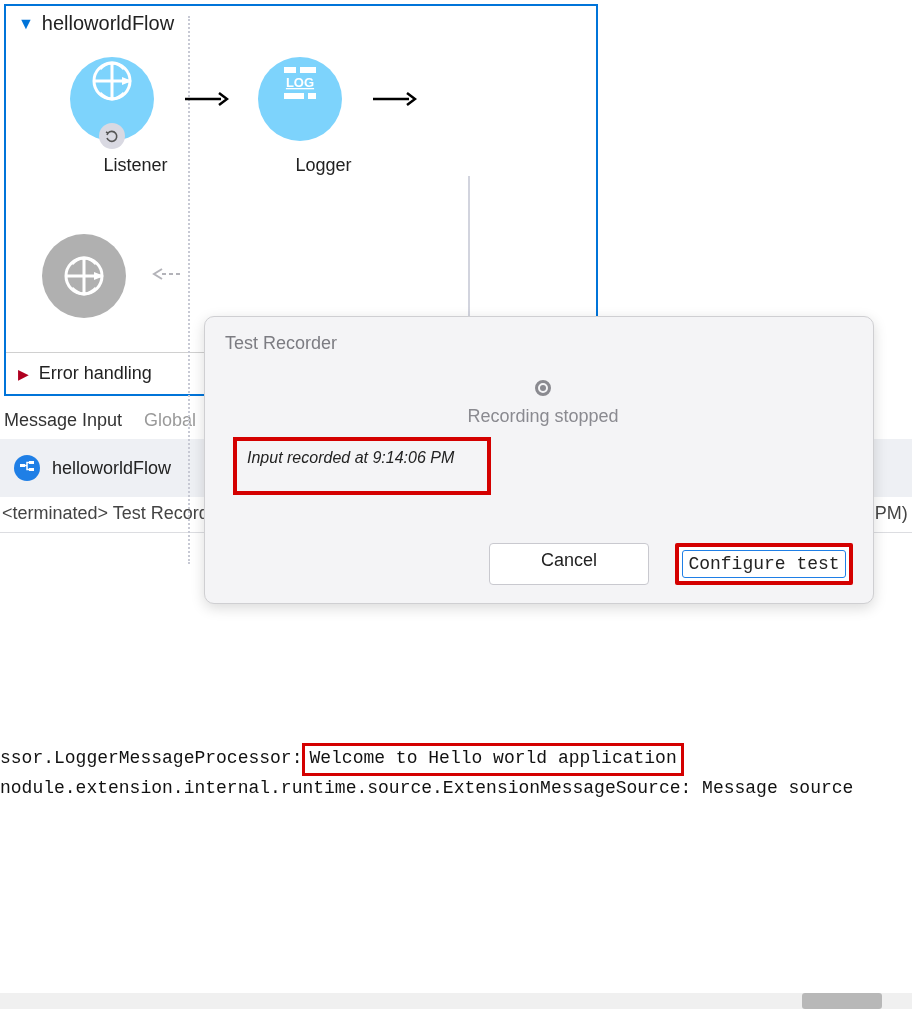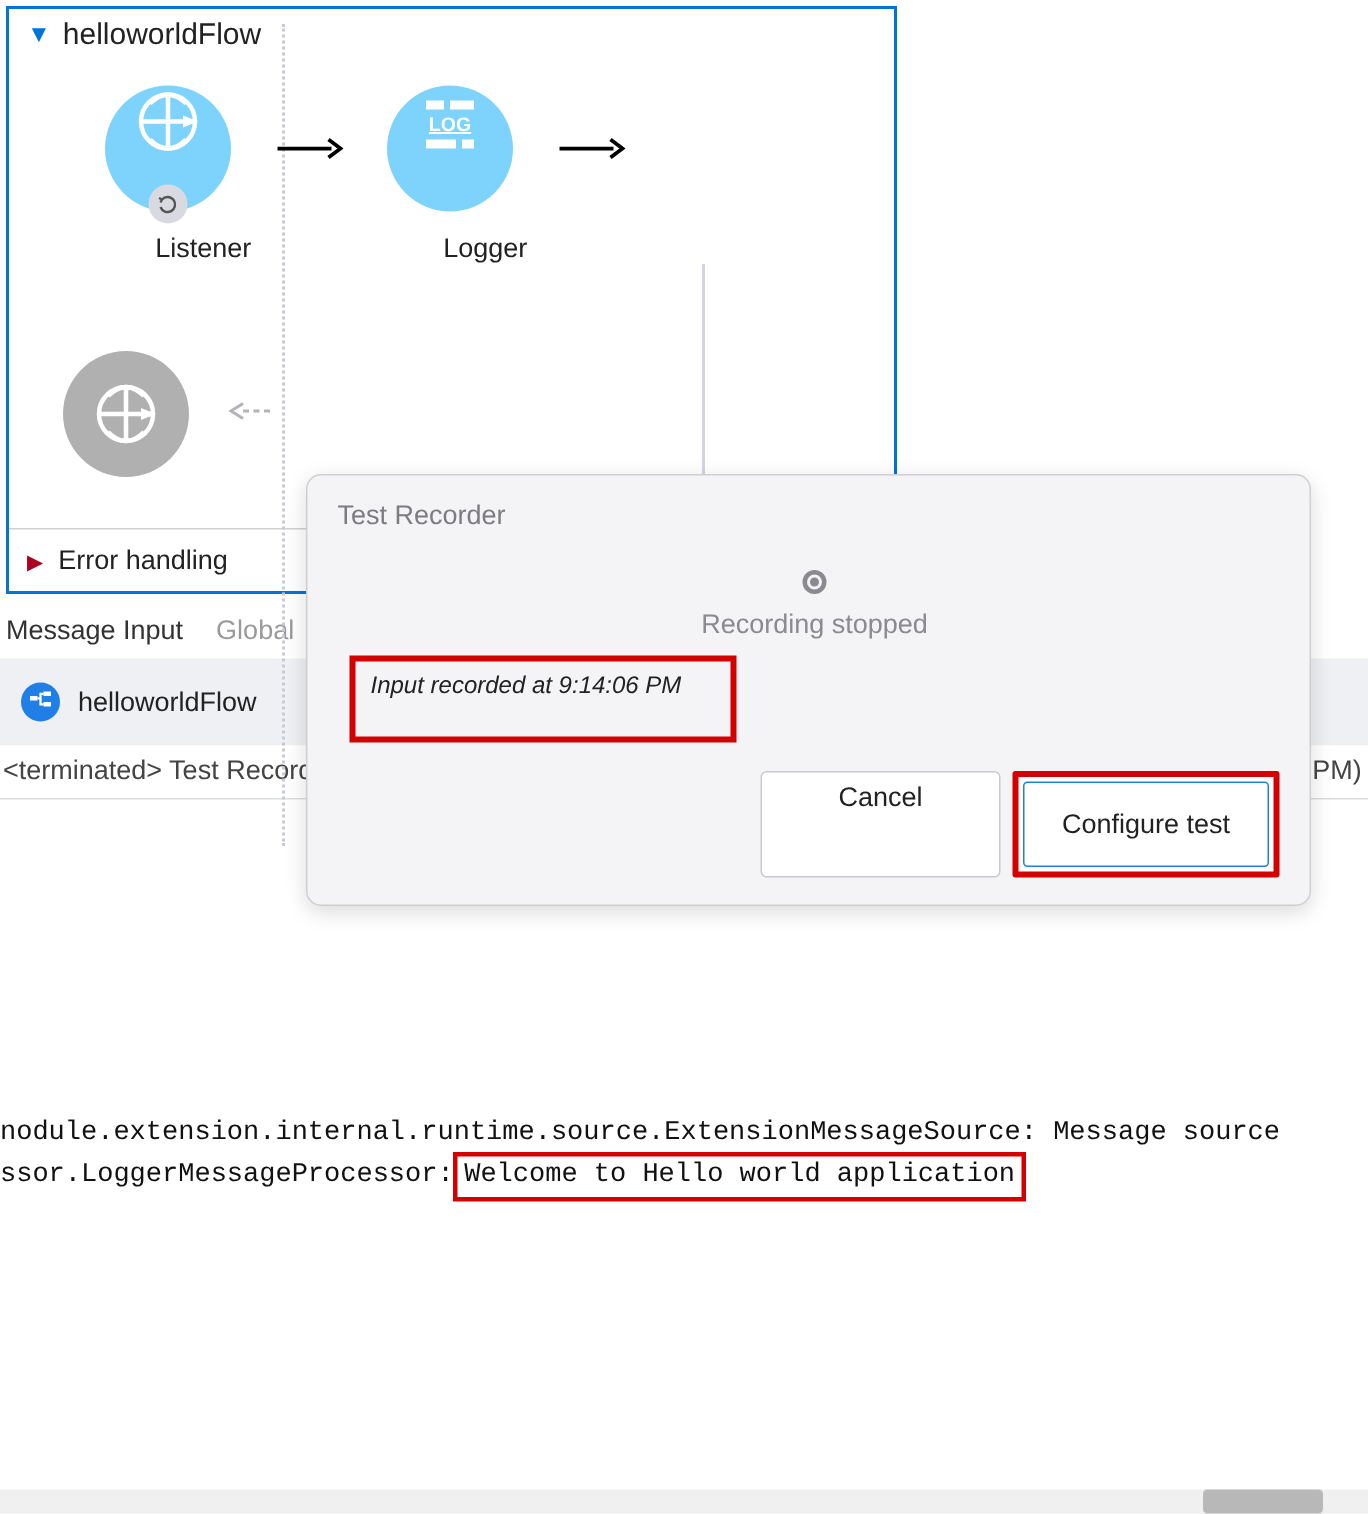--- a/index.html
+++ b/index.html
@@ -215,42 +215,43 @@
     border:4px solid #d40000;
     padding:8px 14px 24px 10px;
     width:258px;
     font-size:16px;
     color:#222;
     margin-left:8px;
     font-style:italic;
   }
   .dialog-buttons{
     margin-top:auto;
-    display:flex;justify-content:flex-end;gap:8px;
+    display:flex;justify-content:flex-end;gap:26px;
   }
   .btn{
     background:#fff;
     border:1px solid #c9c9cf;
     border-radius:4px;
     font-size:18px;
     padding:6px 0;
     width:160px;
     text-align:center;
     cursor:pointer;
   }
   .btn.primary-wrap{
     border:4px solid #d40000;
     padding:3px;
     width:178px;
     border-radius:2px;
   }
   .btn.primary-inner{
     border:1px solid #1f7fe6;
     width:100%;
-    padding:17px 0;
+    padding:3px 0;
+    font-family:Liberation Mono, monospace;
   }
 
   .scrollbar-stub{
     position:fixed;
     bottom:0;right:30px;
     width:80px;height:16px;
     background:#b8b8b8;
     border-radius:3px;
   }
   .scrollbar-track{
@@ -358,24 +359,24 @@
           <rect x="10" y="8" width="5" height="3" fill="#fff"></rect>
           <path d="M6 5.5 H8 V2.5 H10 M8 5.5 V9.5 H10" stroke="#fff" stroke-width="1.5" fill="none"></path>
         </svg>
     </span>
     <span>helloworldFlow</span>
   </div>
 
   <div class="term-line">&lt;terminated&gt; Test Recording [MUnit Test Recording] Mule Server 4.4.0 EE (Terminated May 6, 2022, 9:14:07 PM)</div>
 
   <div class="console-area">
-    <div>nodule.extension.internal.runtime.source.ExtensionMessageSource: Message source</div>
     <div>
       <span>ssor.LoggerMessageProcessor:</span><span class="red-box-inline"> Welcome to Hello world application</span>
     </div>
+    <div>nodule.extension.internal.runtime.source.ExtensionMessageSource: Message source</div>
   </div>
 
   <div class="dialog">
     <div class="dialog-title">Test Recorder</div>
     <div class="rec-row">
       <span class="rec-dot"></span>
       <span>Recording stopped</span>
     </div>
     <div class="input-recorded-box">Input recorded at 9:14:06 PM</div>
     <div class="dialog-buttons">

